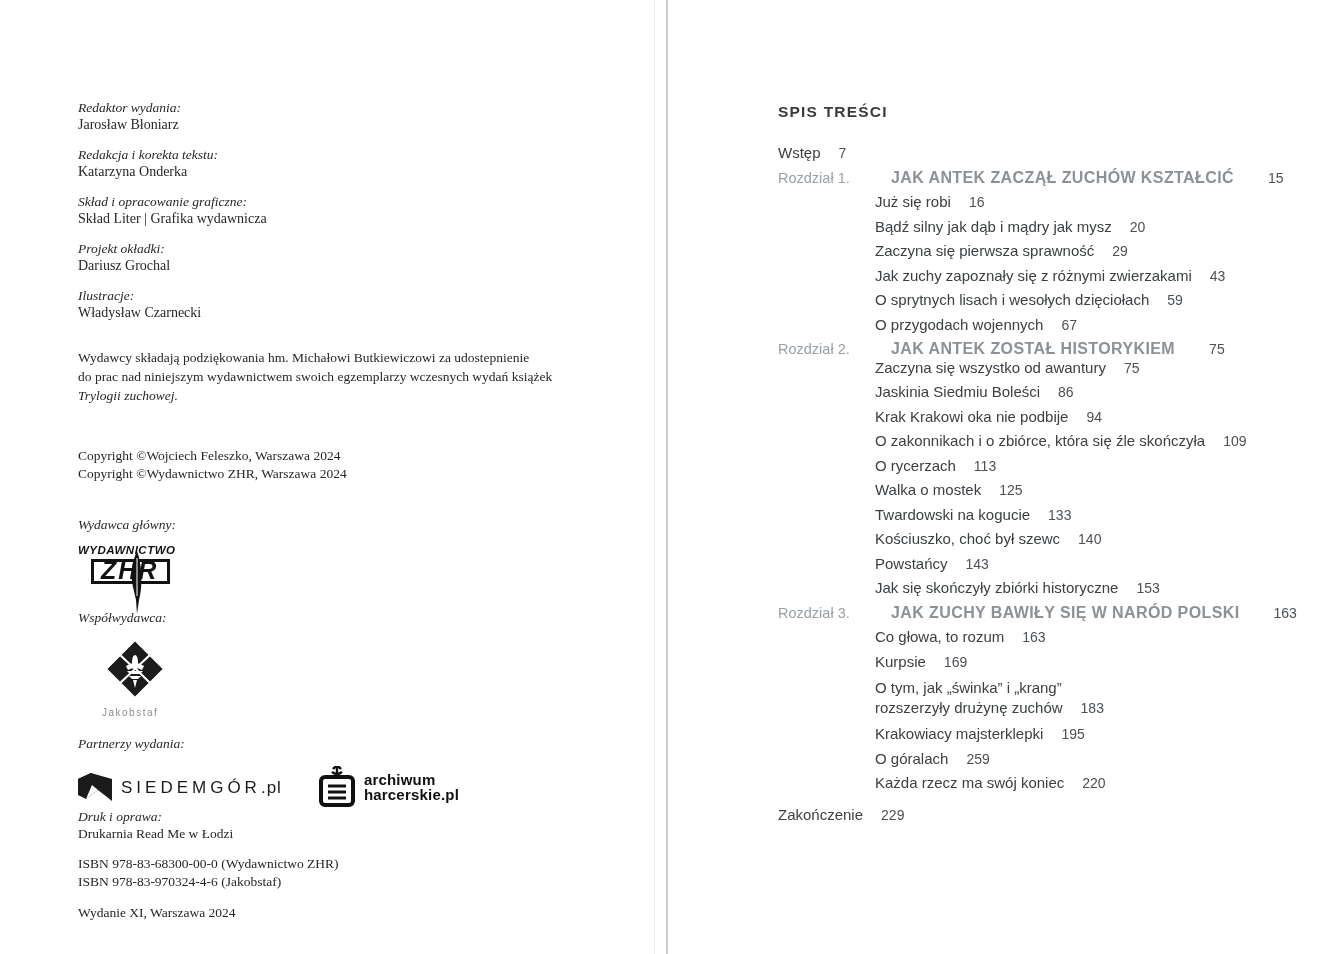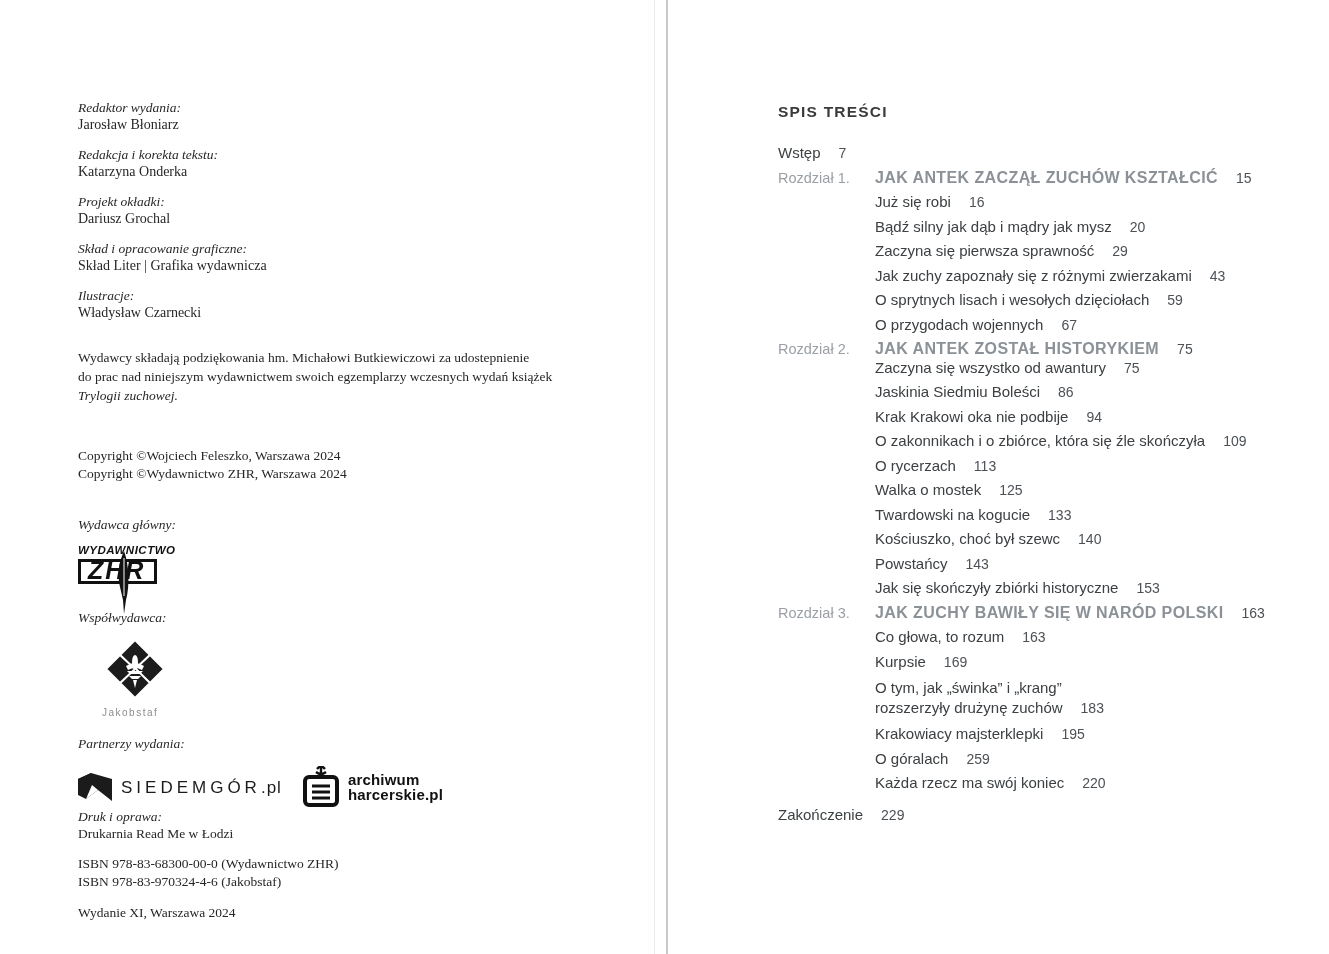--- a/index.html
+++ b/index.html
@@ -18,47 +18,47 @@
   .ack{margin:27px 0 0 0;line-height:19px;}
   .ack .ital{font-style:italic;}
   .copyright-block{margin-top:42px;line-height:18px;}
   .pub-label{font-style:italic;margin-top:0;}
   .sec-main-pub{margin-top:33px;}
   .zhr-logo{margin-top:9px;width:86px;}
   .zhr-top{font-family:"Liberation Sans",sans-serif;font-weight:bold;font-style:italic;
            font-size:11.5px;letter-spacing:.5px;color:#111;white-space:nowrap;}
   .zhr-box{position:relative;display:inline-block;border:3px solid #111;padding:0 9px 2px 7px;
            font-family:"Liberation Sans",sans-serif;font-weight:bold;font-style:italic;
-           font-size:25px;letter-spacing:2px;color:#111;}
+           font-size:25px;letter-spacing:2px;color:#111;margin-left:13px;}
   .zhr-quill{position:absolute;left:32px;top:-12px;}
   .sec-co-pub{margin-top:25px;}
   .jak-logo{margin:14px 0 2px 28px;}
   .jak-caption{font-family:"Liberation Sans",sans-serif;font-size:10px;letter-spacing:1.5px;
                color:#8d8d8d;margin-left:24px;}
   .sec-partners{margin-top:14px;}
-  .partners-row{display:flex;align-items:center;margin-top:14px;gap:20px;}
+  .partners-row{display:flex;align-items:center;margin-top:14px;gap:36px;}
   .siedemgor{display:flex;align-items:center;font-family:"Liberation Sans",sans-serif;color:#1b1b1b;}
   .sg-icon{margin-right:9px;}
   .sg-name{font-size:17px;letter-spacing:4px;}
   .sg-suffix{font-size:17px;letter-spacing:1px;}
   .archiwum{display:flex;align-items:center;font-family:"Liberation Sans",sans-serif;color:#111;}
   .arch-icon{margin-right:8px;}
   .arch-text{font-weight:bold;font-size:15px;line-height:15px;letter-spacing:.2px;}
   .print-block{}
   .isbn-block{margin-top:13px;line-height:17.5px;}
   .edition-line{margin-top:14px;}
 
   
   .page-right{position:absolute;left:778px;top:103px;width:525px;
               font-family:"Liberation Sans",sans-serif;color:#3c4043;}
   .toc-title{font-size:15.5px;font-weight:bold;letter-spacing:1.2px;color:#3a3a3a;margin:0 0 24px 0;}
   .toc-row{display:flex;align-items:baseline;font-size:15px;margin-bottom:8px;line-height:16.5px;}
   .pg{margin-left:18px;font-size:14px;color:#4c5156;}
   .chapter{margin-top:7px;}
-  .ch-heading{display:flex;align-items:baseline;margin-bottom:8px;line-height:16.5px;}
+  .ch-heading{display:flex;align-items:baseline;margin-bottom:8px;line-height:16.5px;gap:16px;}
   .chapter.tight .ch-heading{margin-bottom:2px;}
   .ch-label{width:97px;flex-shrink:0;font-size:14.5px;color:#9aa0a5;}
   .ch-title{font-size:16px;font-weight:bold;letter-spacing:.4px;color:#8b9196;}
   .ch-heading .pg{color:#4c5156;}
   .toc-item{margin-left:97px;margin-bottom:8px;font-size:15px;line-height:16.5px;color:#3c4043;}
   .toc-item .line{line-height:20px;}
   .outro{margin-top:15px;}
 </style>
 </head>
 <body>
@@ -70,26 +70,26 @@
     <div id="credits">
         <div class="credit">
           <div class="credit-label">Redaktor wydania:</div>
           <div class="credit-value">Jarosław Błoniarz</div>
         </div>
         <div class="credit">
           <div class="credit-label">Redakcja i korekta tekstu:</div>
           <div class="credit-value">Katarzyna Onderka</div>
         </div>
         <div class="credit">
+          <div class="credit-label">Skład i opracowanie graficzne:</div>
+          <div class="credit-value">Skład Liter | Grafika wydawnicza</div>
+        </div>
+        <div class="credit">
           <div class="credit-label">Projekt okładki:</div>
           <div class="credit-value">Dariusz Grochal</div>
-        </div>
-        <div class="credit">
-          <div class="credit-label">Skład i opracowanie graficzne:</div>
-          <div class="credit-value">Skład Liter | Grafika wydawnicza</div>
         </div>
         <div class="credit">
           <div class="credit-label">Ilustracje:</div>
           <div class="credit-value">Władysław Czarnecki</div>
         </div>
       </div>
 
     <p class="ack">
       <span>Wydawcy składają podziękowania hm. Michałowi Butkiewiczowi za udostepnienie</span><br>
       <span>do prac nad niniejszym wydawnictwem swoich egzemplarzy wczesnych wydań książek</span><br>

